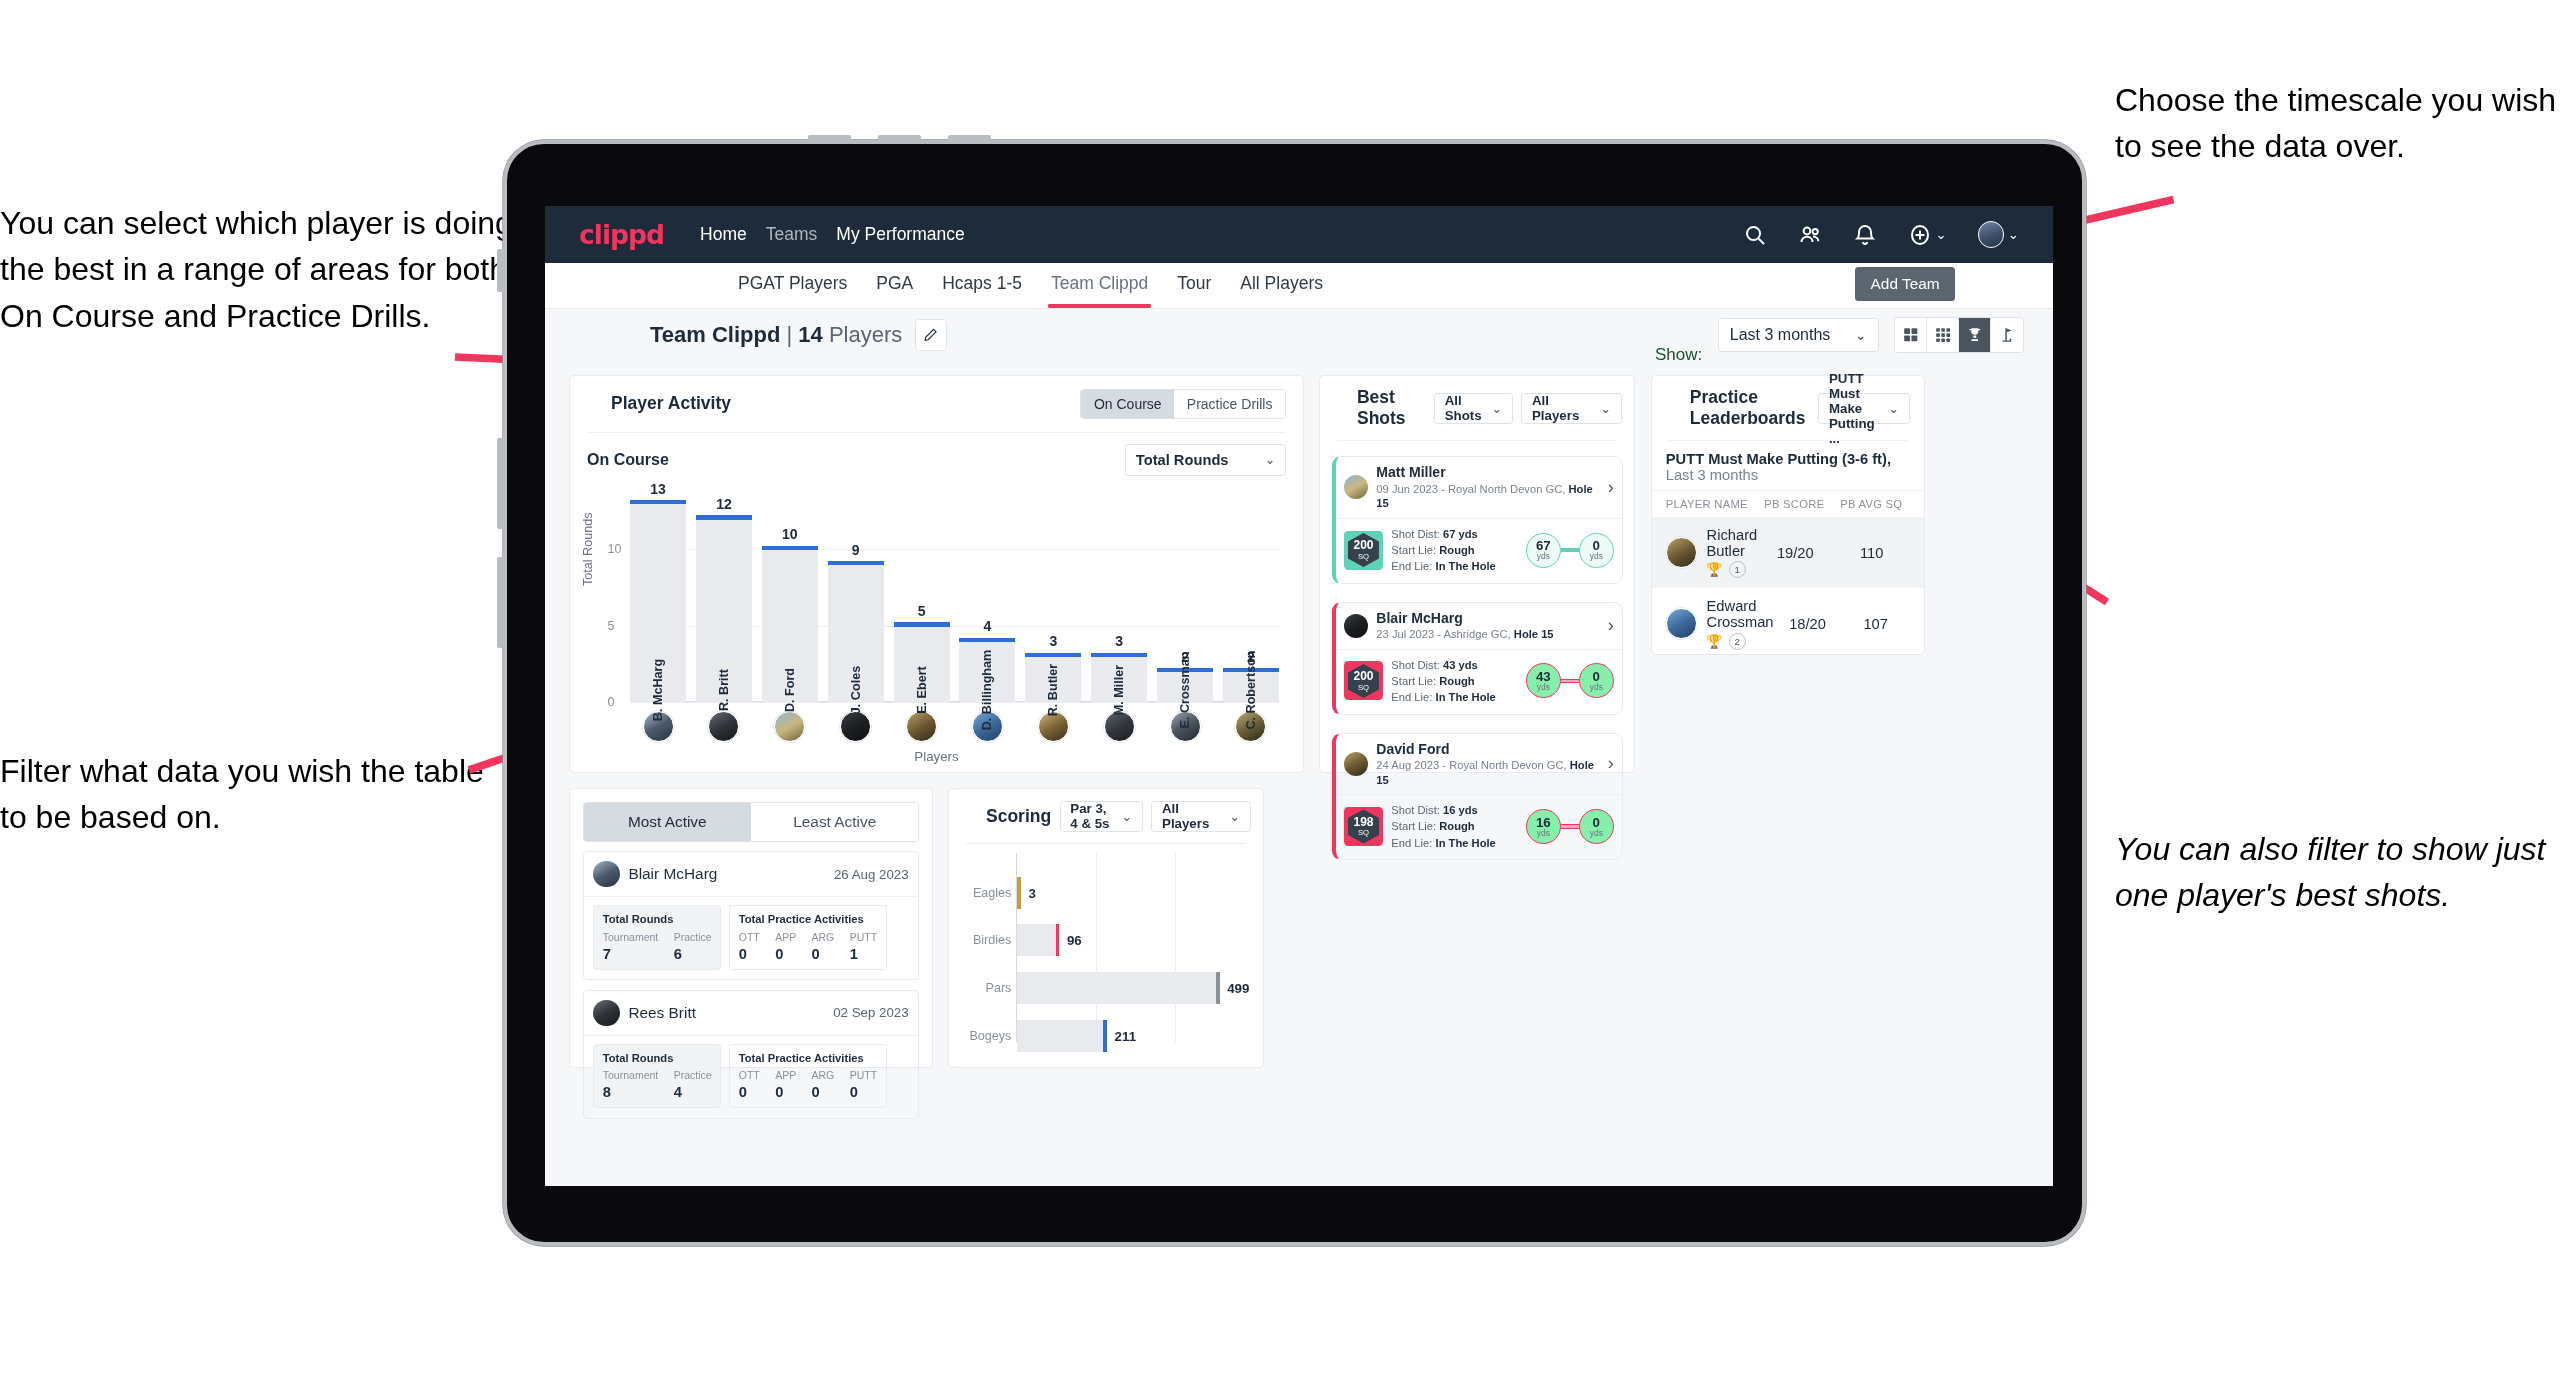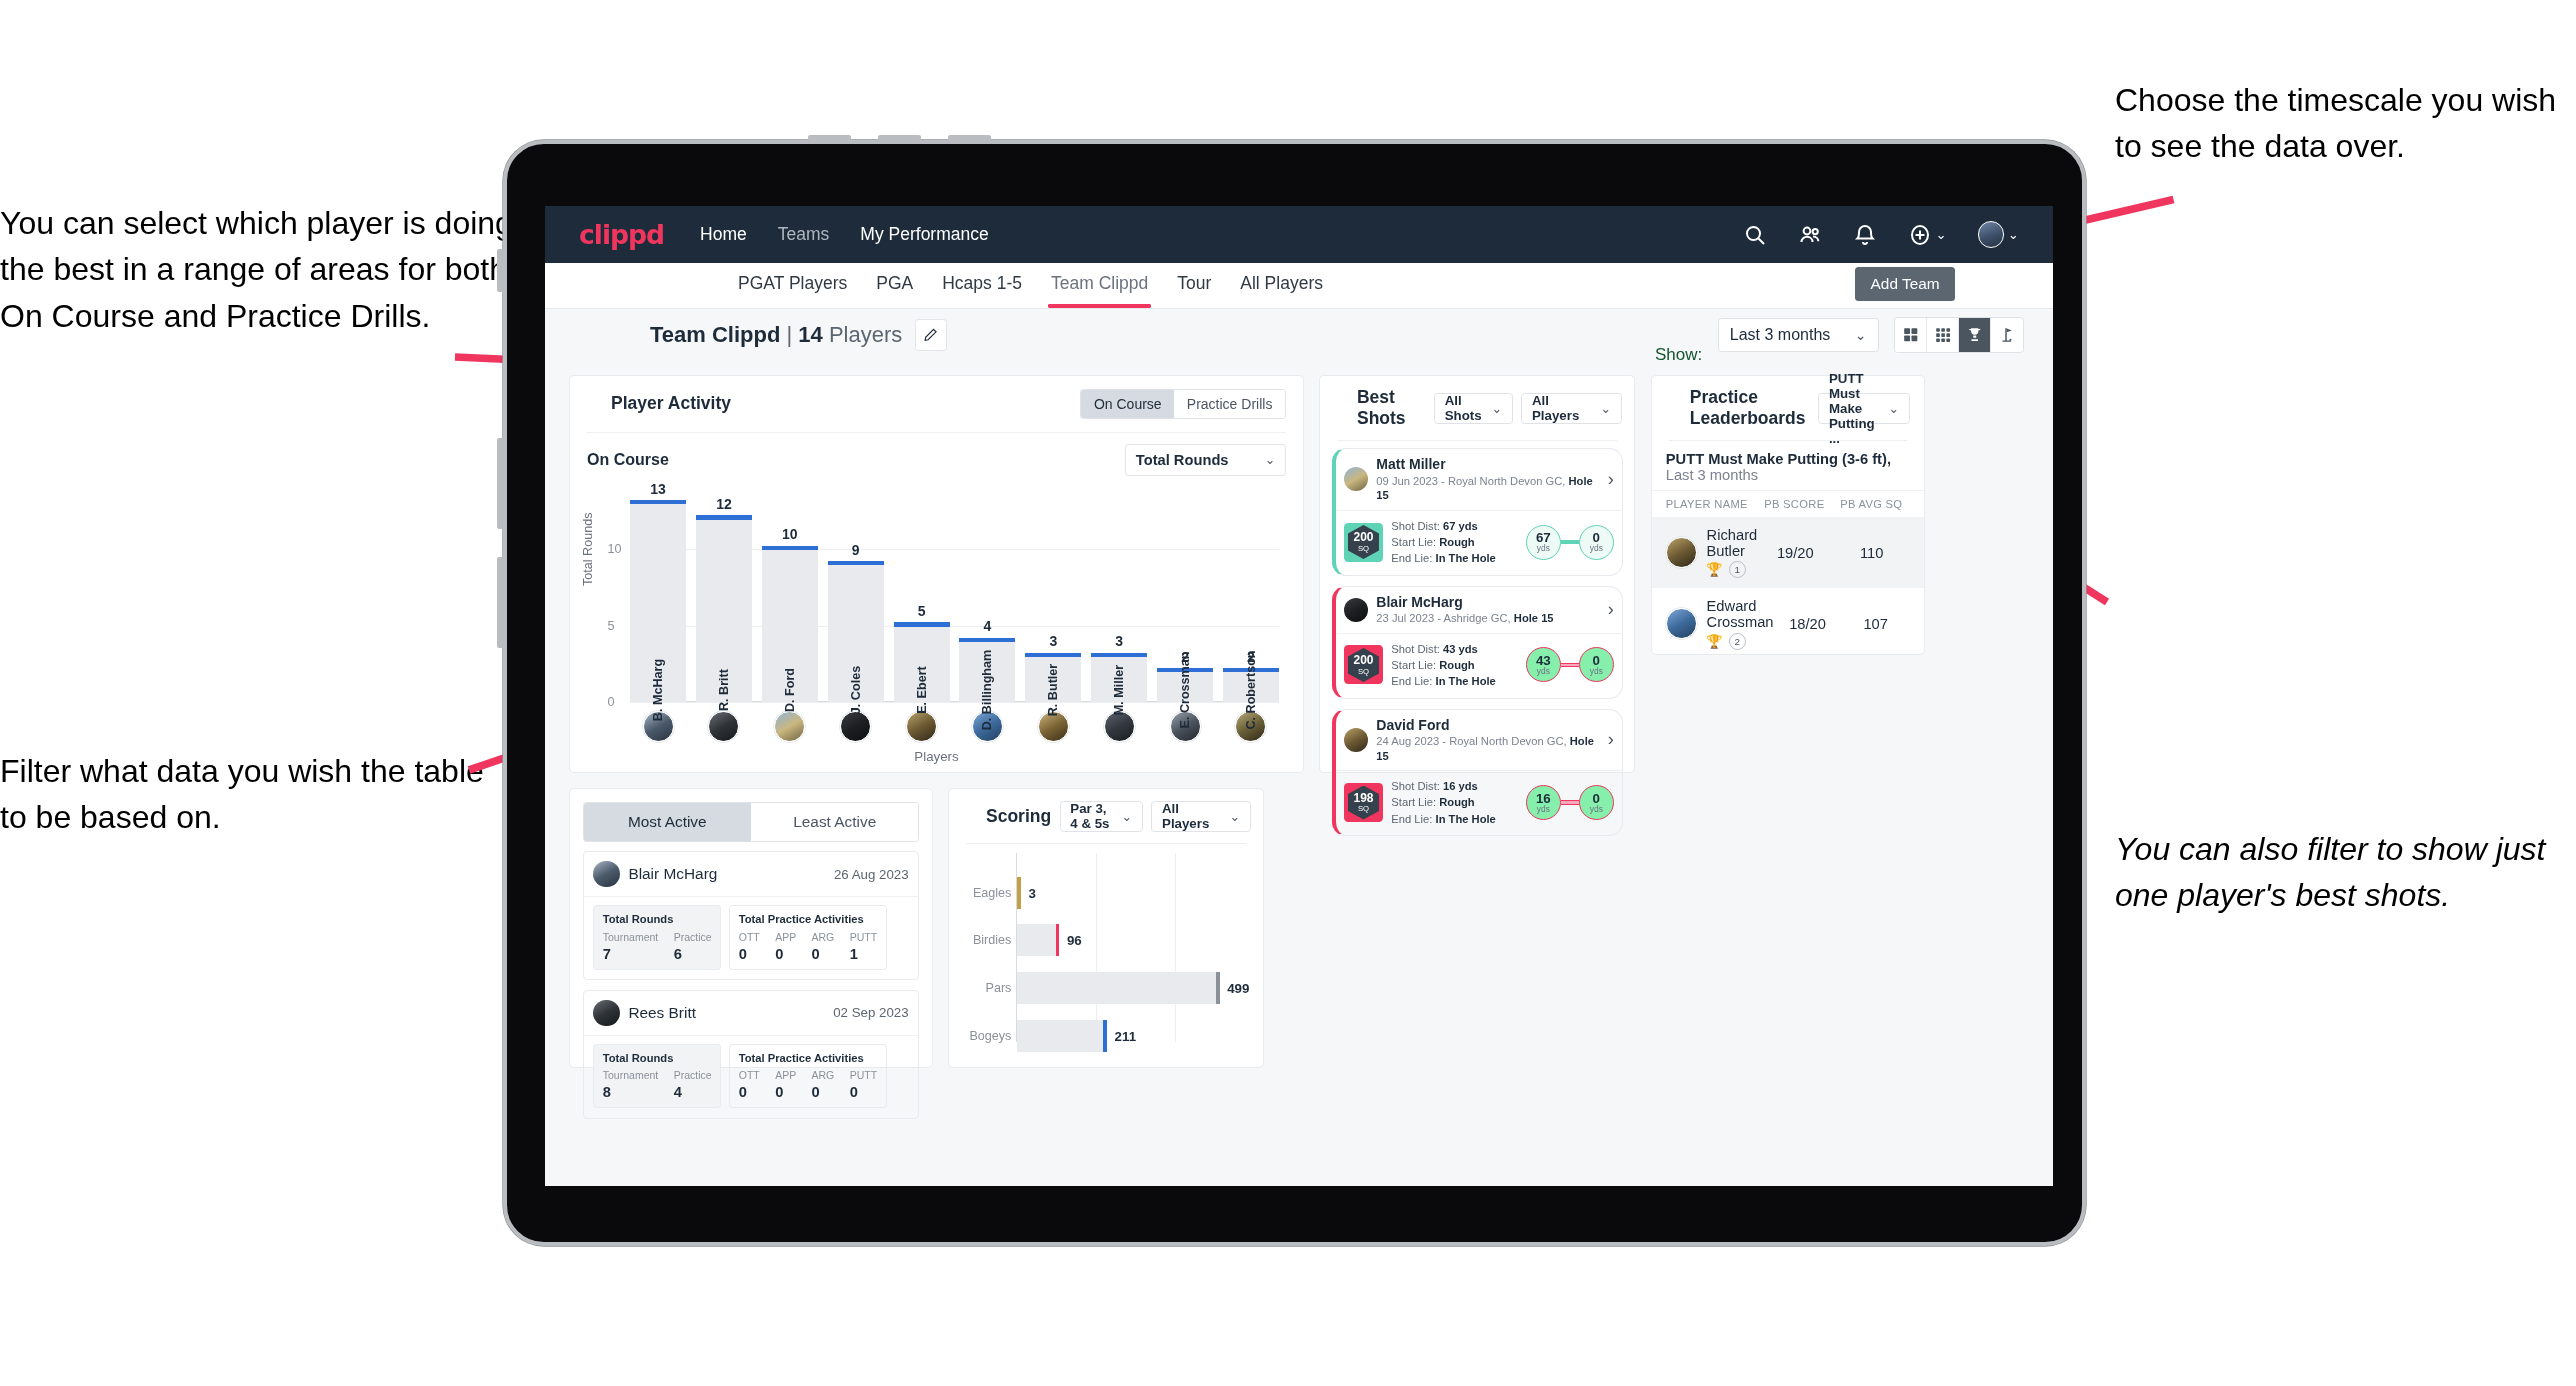--- a/index.html
+++ b/index.html
@@ -54,21 +54,21 @@
 
   
   .topnav {
     height: 57px; background: #1d2b3a;
     display: flex; align-items: center; padding: 0 34px;
   }
   .brand {
     color: #f0365e; font-size: 26.6px; font-weight: 700;
     letter-spacing: -1px; margin-right: 36px; font-family: "DejaVu Sans", sans-serif;
   }
-  .navlinks { display: flex; gap: 31px; }
+  .navlinks { display: flex; gap: 19px; }
   .navlink { color: #ffffff; font-size: 17.5px; }
   .navlink.dim { color: #aeb6bf; }
   .nav-right { margin-left: auto; display: flex; align-items: center; gap: 31px; }
   .nic { width: 24px; height: 24px; display: block; }
   .nic svg { width: 100%; height: 100%; display: block; }
   .avatar-nav {
     width: 26.6px; height: 26.6px; border-radius: 50%;
     background: linear-gradient(160deg,#6f86a8 0%,#3d4f68 55%,#253243 100%);
     border: 1.4px solid #ffffff;
   }
@@ -169,21 +169,21 @@
   .pav { width: 31px; height: 31px; border-radius: 50%; border: 1.4px solid #ffffff; box-shadow: 0 0 0 0.7px #dfe3e8; }
   .xlabel { text-align: center; font-size: 13.3px; color: #6b7280; margin-top: 7px; }
 
   
   #best-shots { width: 316px; height: 398px; }
   #best-shots .card-hd { gap: 8.4px; padding: 11.2px 12.6px; }
   #best-shots .sel { height: 31px; font-size: 13.3px; }
   .bs-sel-shots { width: 92px; }
   .bs-sel-players { width: 127px; }
   .bs-list { padding: 7px 11.2px 0 11.2px; display: flex; flex-direction: column; gap: 9.8px; }
-  .shot-card { border: 0.7px solid #e7eaee; border-radius: 14px; border-left: 4.2px solid #e7eaee; overflow: hidden; }
+  .shot-card { border: 0.7px solid #e7eaee; border-radius: 9px; border-left: 4.2px solid #e7eaee; overflow: hidden; margin-top: 8px; }
   .shot-card.teal { border-left-color: #5fd3b6; }
   .shot-card.pink { border-left-color: #f0365e; }
   .shot-hd { display: flex; align-items: center; gap: 8.4px; padding: 7px 8.4px; }
   .sav { width: 24px; height: 24px; border-radius: 50%; flex: none; }
   .shot-name { font-size: 14px; font-weight: 700; color: #1d2b3a; line-height: 1.25; }
   .shot-meta { font-size: 11.2px; color: #7b8390; line-height: 1.3; }
   .shot-meta b { color: #1d2b3a; }
   .chevr { margin-left: auto; color: #4b5563; font-size: 18px; }
   .shot-body { display: flex; align-items: center; gap: 8.4px; padding: 7px 8.4px 8.4px 8.4px; border-top: 0.7px solid #eef0f3; }
   .hexbox { width: 39px; height: 39px; border-radius: 4.2px; display: flex; align-items: center; justify-content: center; flex: none; }

